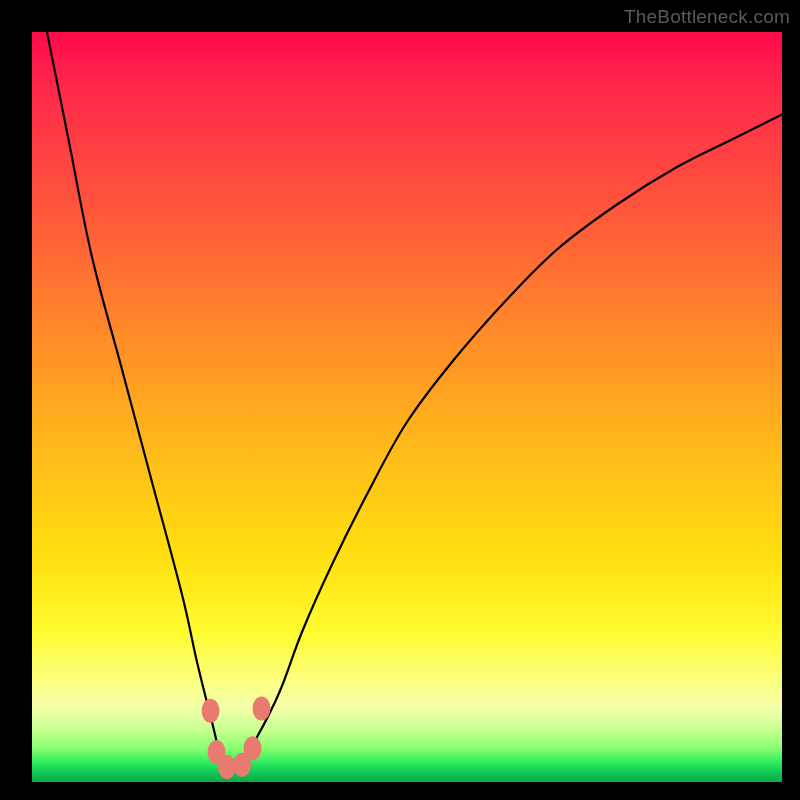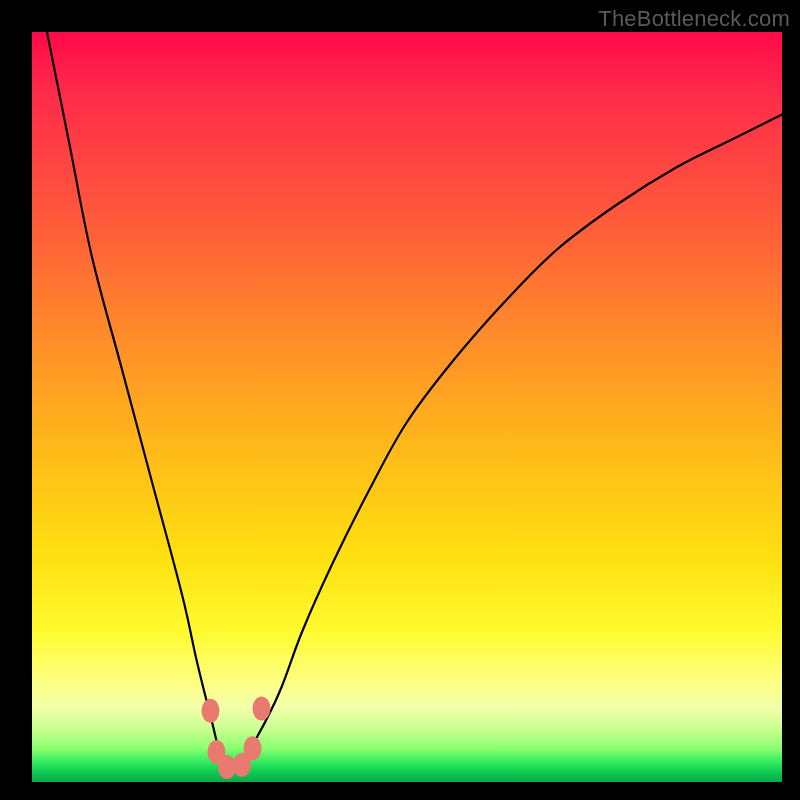--- a/index.html
+++ b/index.html
@@ -57,21 +57,21 @@
     left: 0;
     top: 0;
     width: 100%;
     height: 100%;
   }
   .watermark {
     position: absolute;
     top: 6px;
     right: 10px;
     color: #5a5a5a;
-    font-size: 22px;
+    font-size: 19px;
     font-weight: 500;
     letter-spacing: 0.2px;
     user-select: none;
   }
 </style>
 </head>
 <body>
 
 <div class="frame">
 

